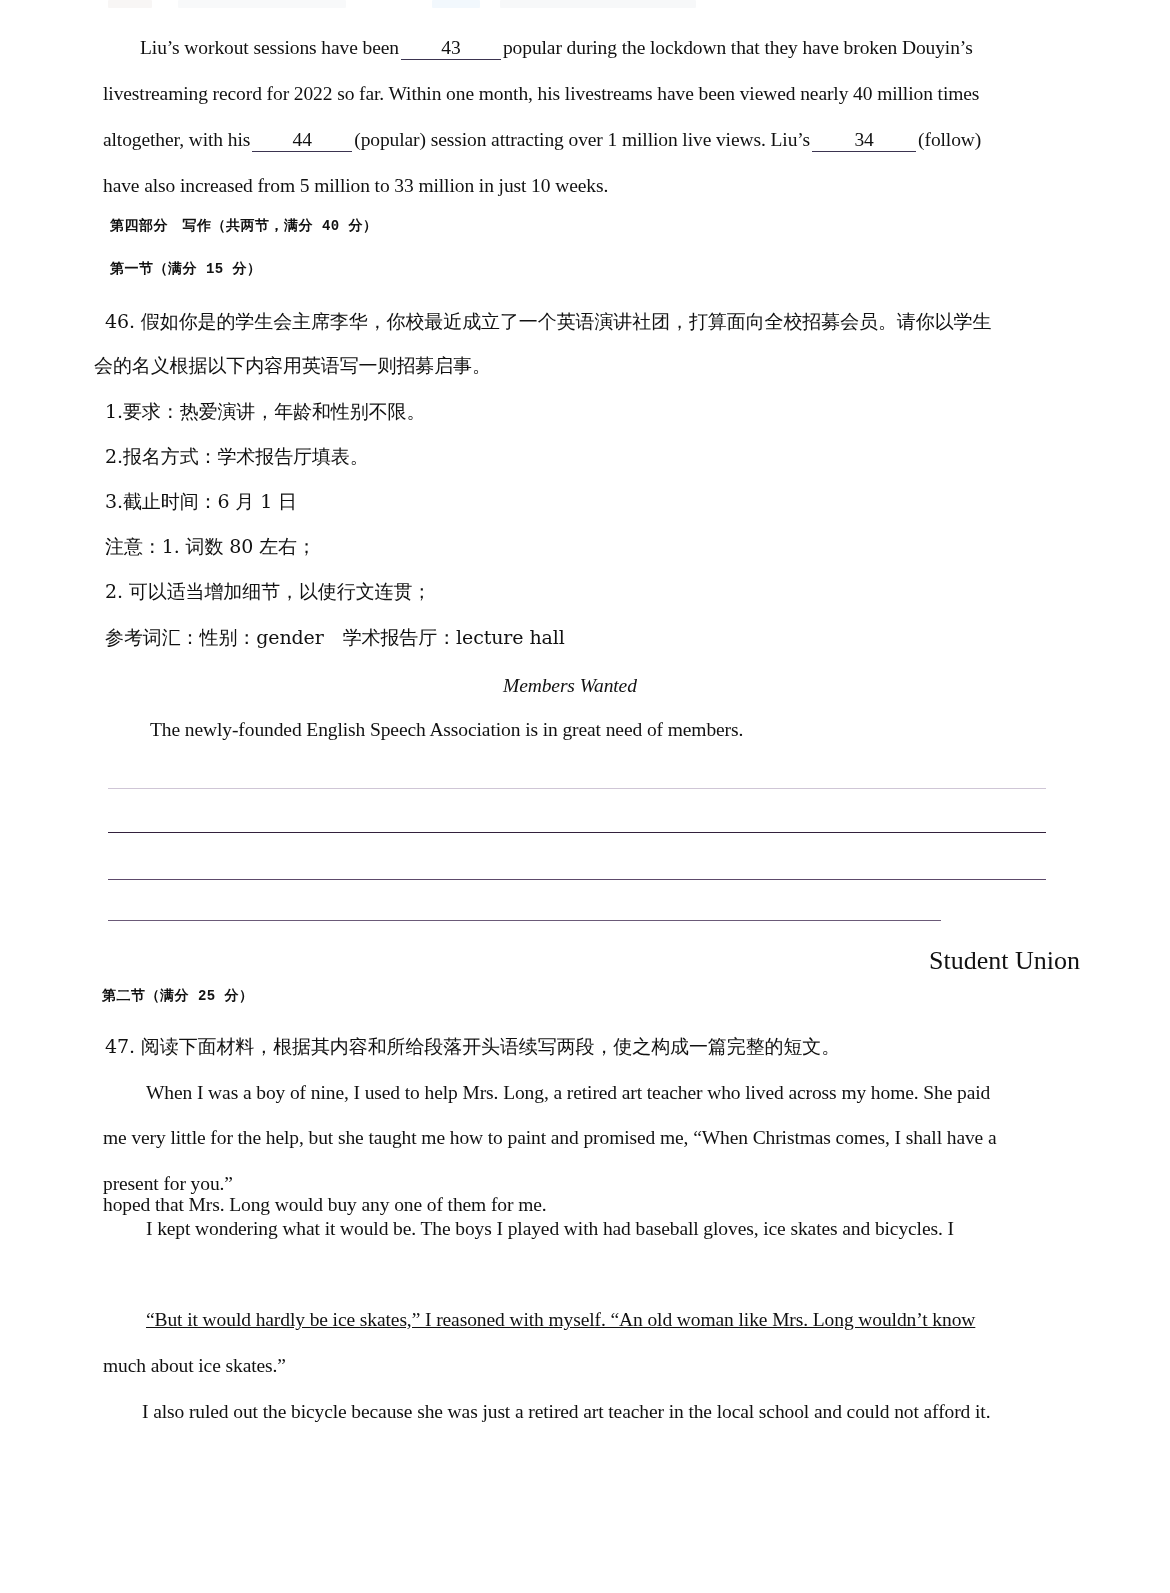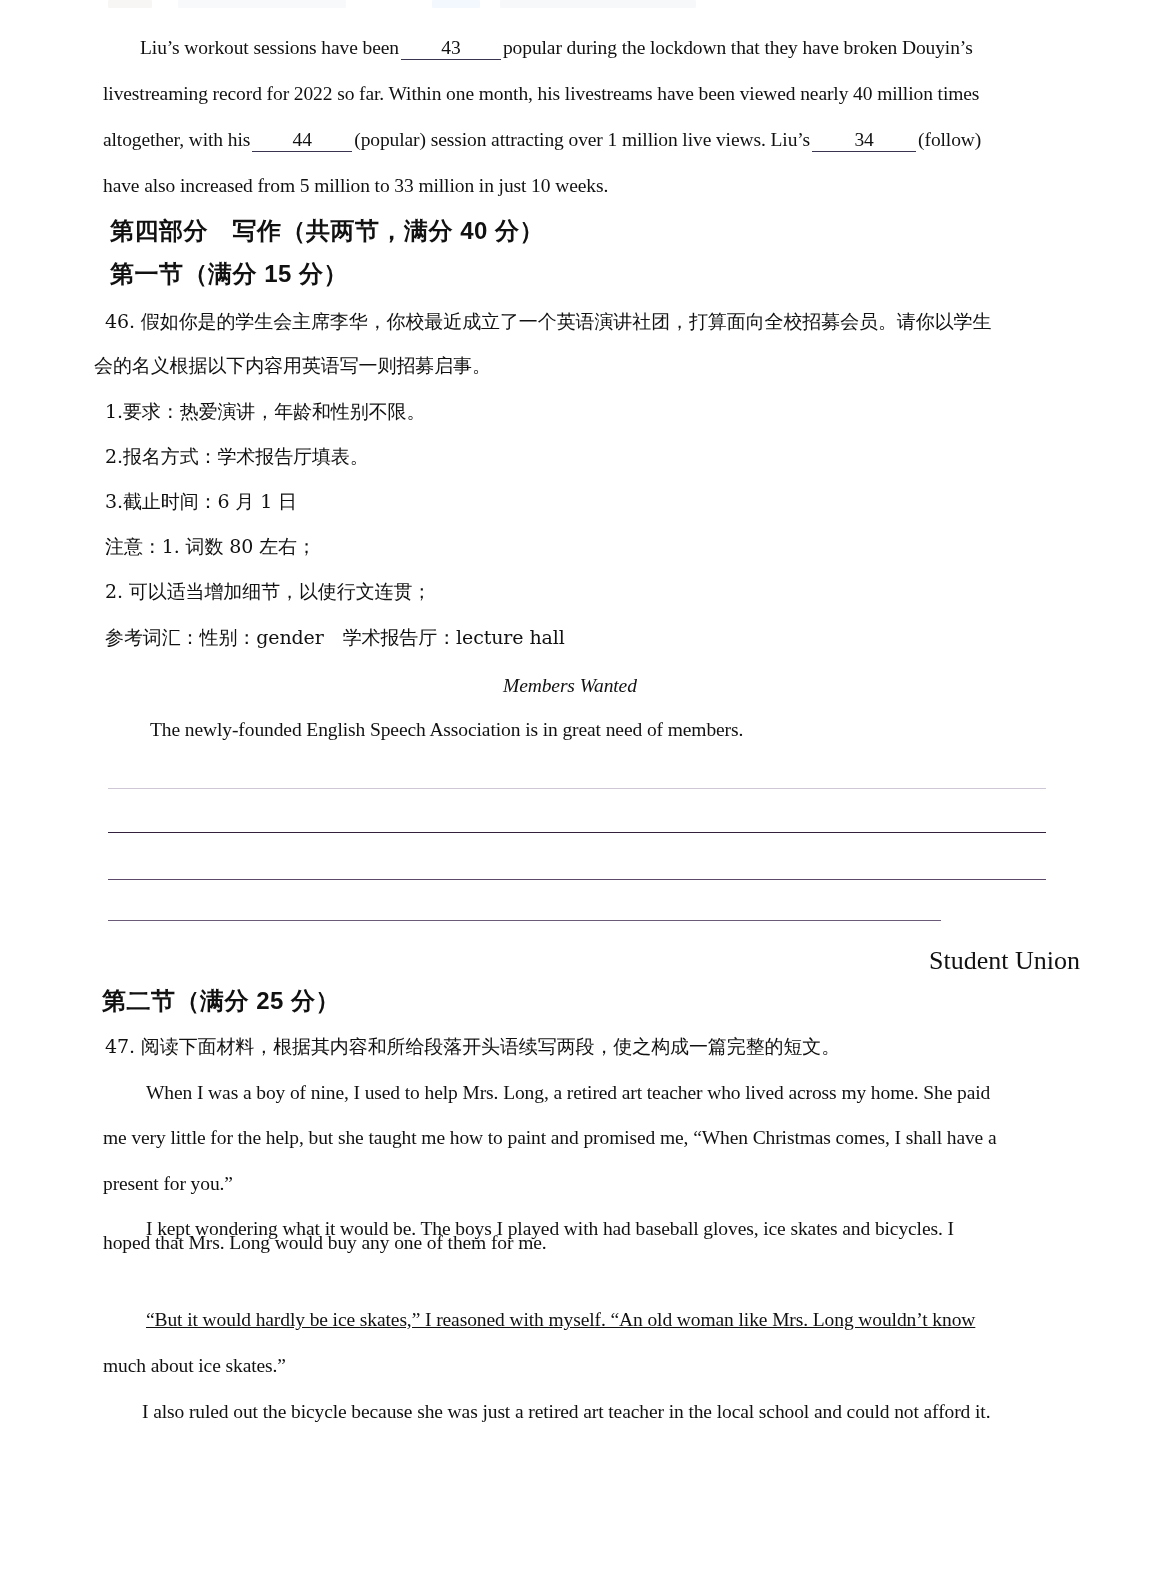--- a/index.html
+++ b/index.html
@@ -56,23 +56,23 @@
     white-space: nowrap;
     font-size: 19.5px;
     line-height: 1;
     letter-spacing: -0.1px;
   }
   .zh {
     font-family: "DejaVu Serif", "Liberation Serif", serif;
     font-size: 19px;
   }
   .zh-head {
-    font-family: Liberation Sans, sans-serif;
+    font-family: Liberation Mono, monospace;
     font-weight: bold;
-    font-size: 24px;
+    font-size: 14px;
     letter-spacing: 0.5px;
   }
   .en {
     font-family: "Liberation Serif", "DejaVu Serif", serif;
     font-size: 19.5px;
   }
 
   
   .blank {
     display: inline-block;
@@ -152,19 +152,19 @@
     <div class="signature" style="left:929px; top:946px;">Student Union</div>
 
     <div class="line zh-head" style="left:102px; top:989px;">第二节（满分 25 分）</div>
 
     <div class="line zh" style="left:105px; top:1037px;">47. 阅读下面材料，根据其内容和所给段落开头语续写两段，使之构成一篇完整的短文。</div>
 
     <div class="line en" style="left:146px; top:1083px;">When I was a boy of nine, I used to help Mrs. Long, a retired art teacher who lived across my home. She paid</div>
     <div class="line en" style="left:103px; top:1128px;">me very little for the help, but she taught me how to paint and promised me, “When Christmas comes, I shall have a</div>
     <div class="line en" style="left:103px; top:1174px;">present for you.”</div>
     <div class="line en" style="left:146px; top:1219px;">I kept wondering what it would be. The boys I played with had baseball gloves, ice skates and bicycles. I</div>
-    <div class="line en" style="left:103px; top:1233px;">hoped that Mrs. Long would buy any one of them for me.</div>
+    <div class="line en" style="left:103px; top:1195px;">hoped that Mrs. Long would buy any one of them for me.</div>
     <div class="line en" style="left:146px; top:1310px;text-decoration:underline;">“But it would hardly be ice skates,” I reasoned with myself. “An old woman like Mrs. Long wouldn’t know</div>
     <div class="line en" style="left:103px; top:1356px;">much about ice skates.”</div>
     <div class="line en" style="left:142px; top:1402px;">I also ruled out the bicycle because she was just a retired art teacher in the local school and could not afford it.</div>
 
   </div>
 </div>
 
 </body></html>

